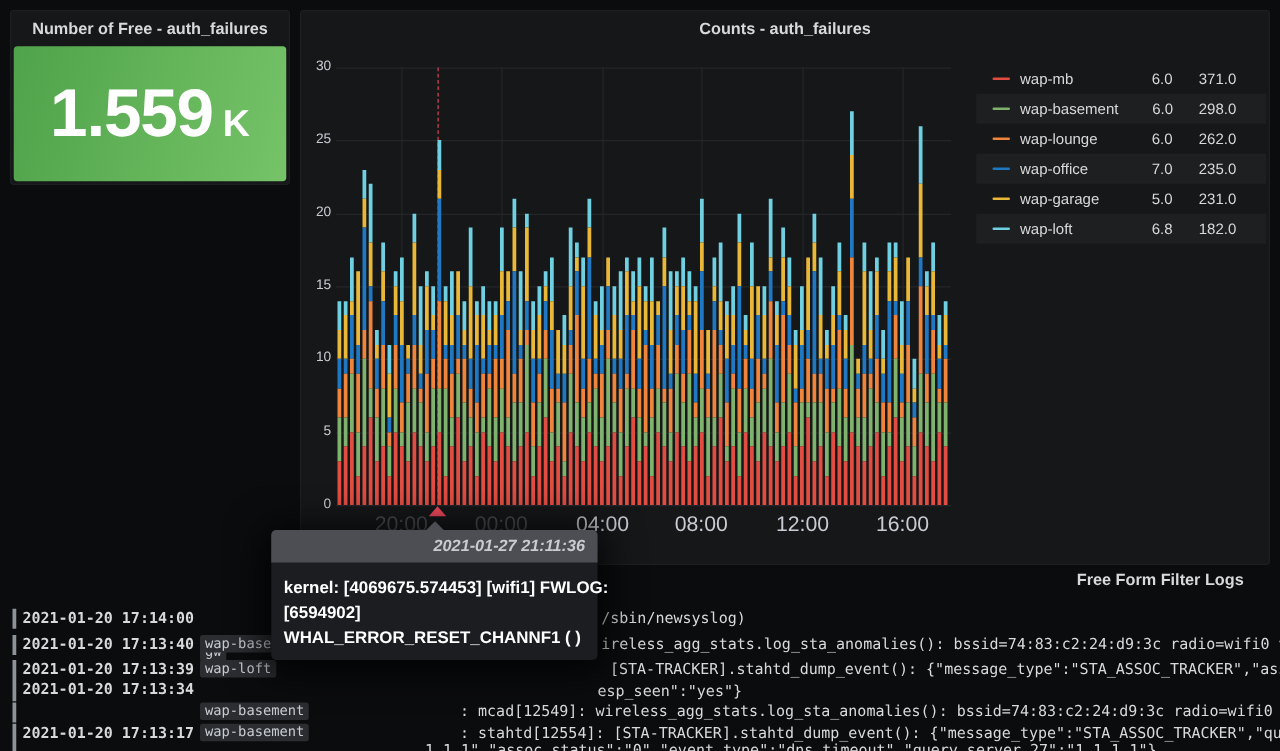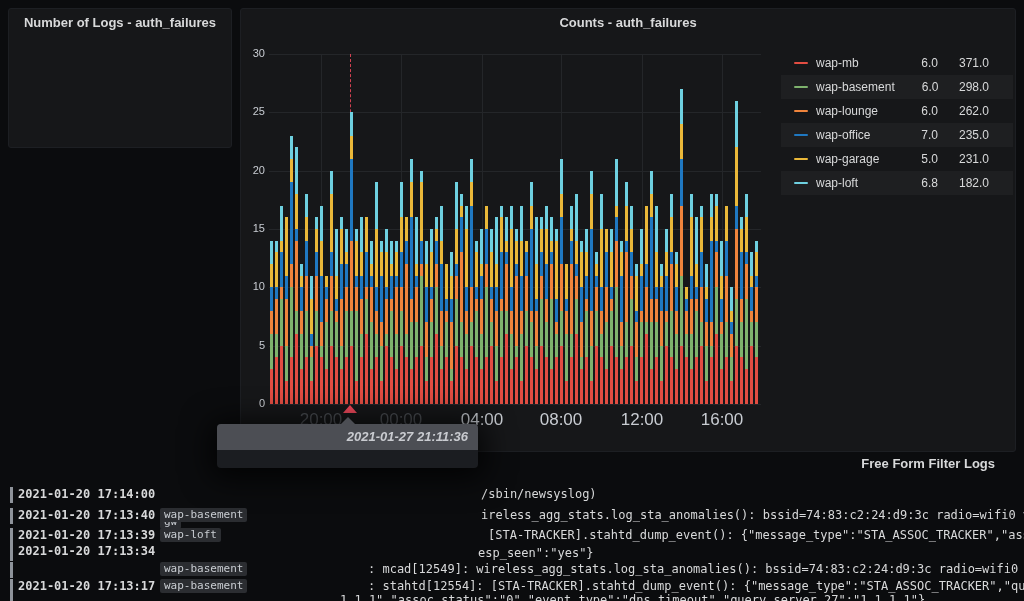--- a/index.html
+++ b/index.html
@@ -64,21 +64,25 @@
         padding:0 10px;text-align:right;font-style:italic;font-size:13px;font-weight:600;color:#c9cbd0}
   .tooltip-body{padding:10px 10px 8px}
   .tooltip-line{font-size:13.5px;font-weight:700;color:#fff;line-height:20px;white-space:pre}
   .tag{display:inline-block;margin-top:6px;margin-right:8px;padding:2px 8px;border-radius:3px;
         font-size:12px;font-weight:700;color:#fff}
 </style>
 </head>
 <body>
 
 <div class="panel" id="stat-panel">
-  <div class="panel-title">Number of Logs - auth_failures</div>
+  <div class="panel-title">Number of Free - auth_failures</div>
+  <div class="stat-bg" id="stat-bg" style="background: linear-gradient(105deg, rgb(79, 163, 74), rgb(118, 195, 104));">
+    <span class="stat-value">1.559</span>
+    <span class="stat-unit">K</span>
+  </div>
 </div>
 
 <div class="panel" id="graph-panel">
   <div class="panel-title">Counts - auth_failures</div>
 
   <div class="plot" id="plot">
     <div id="grid-layer">
         <div class="gridline-h" style="top: 350px;"></div>
         <div class="gridline-h" style="top: 291.667px;"></div>
         <div class="gridline-h" style="top: 233.333px;"></div>
@@ -965,14 +969,19 @@
     <div class="log-time" style="top: 127px;">2021-01-20 17:13:17</div>
     <div class="log-host" style="top: 127px;">wap-basement</div>
     <div class="log-frag" style="top: 127px; left: 368px;">: stahtd[12554]: [STA-TRACKER].stahtd_dump_event(): {"message_type":"STA_ASSOC_TRACKER","query</div>
     <div class="log-frag" style="top: 141px; left: 340px;">1.1.1","assoc_status":"0","event_type":"dns_timeout","query_server_27":"1.1.1.1"}</div>
   </div>
 
 <div class="tooltip">
   <div class="tooltip-arrow"></div>
   <div class="tooltip-header">2021-01-27 21:11:36</div>
   <div class="tooltip-body">
+    <div id="tooltip-lines">
+        <div class="tooltip-line">kernel: [4069675.574453] [wifi1] FWLOG:</div>
+        <div class="tooltip-line">[6594902]</div>
+        <div class="tooltip-line">WHAL_ERROR_RESET_CHANNF1 ( )</div>
+      </div>
   </div>
 </div>
 
 </body></html>

